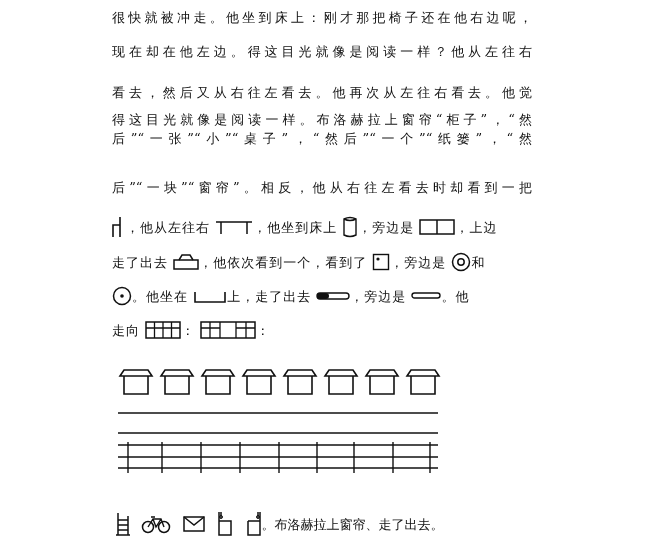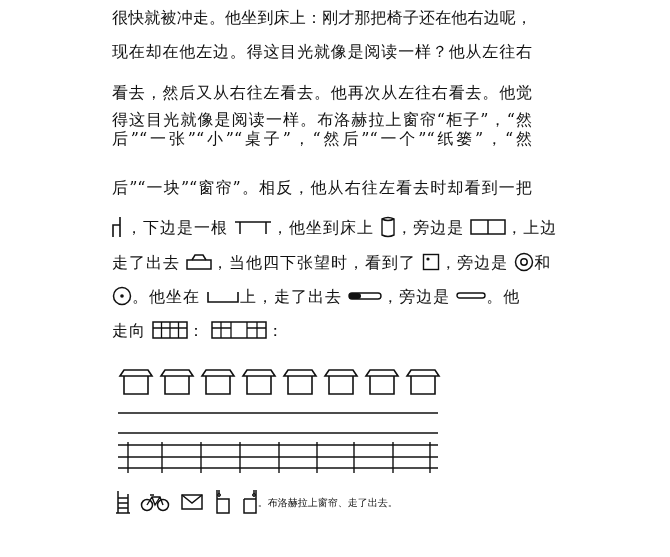--- a/index.html
+++ b/index.html
@@ -1,44 +1,44 @@
 <!DOCTYPE html>
 <html><head>
 <meta charset="utf-8">
 <style>
   html, body { margin:0; padding:0; background:#ffffff; }
   body { width:670px; height:557px; position:relative; overflow:hidden;
          font-family:"DejaVu Serif","Liberation Serif",serif; color:#111; }
   .line { position:absolute; left:112px; width:420px; height:26px;
-          font-size:16px; line-height:26px; white-space:nowrap;
+          font-size:13px; line-height:26px; white-space:nowrap;
           letter-spacing:2.9px; }
   .line.j { text-align-last:justify; text-align:justify; letter-spacing:0; }
   .pic { display:inline-block; vertical-align:middle; position:relative; top:-2px; }
   .pic svg { display:block; }
   .seg { display:inline; }
   #houses { position:absolute; left:118px; top:366px; width:325px; height:32px; }
   #score { position:absolute; left:118px; top:405px; width:325px; height:70px; }
-  #last { position:absolute; left:115px; top:488px; height:30px; font-size:10px; line-height:30px; white-space:nowrap; }
+  #last { position:absolute; left:115px; top:510px; height:30px; font-size:13px; line-height:30px; white-space:nowrap; }
 </style>
 </head>
 <body>
 
 <div class="line j" style="top:5px">很快就被冲走。他坐到床上：刚才那把椅子还在他右边呢，</div>
 <div class="line j" style="top:39px">现在却在他左边。得这目光就像是阅读一样？他从左往右</div>
 <div class="line j" style="top:80px">看去，然后又从右往左看去。他再次从左往右看去。他觉</div>
 <div class="line j" style="top:107px">得这目光就像是阅读一样。布洛赫拉上窗帘“柜子”，“然</div>
 <div class="line j" style="top:126px">后”“一张”“小”“桌子”，“然后”“一个”“纸篓”，“然</div>
 <div class="line j" style="top:175px">后”“一块”“窗帘”。相反，他从右往左看去时却看到一把</div>
 
 <div class="line" style="top:215px; letter-spacing:1px">
   <span class="pic">
     <svg width="14" height="22" viewBox="0 0 14 22">
         <path d="M1 21 V9 H8 M8 21 V1" stroke="#111" stroke-width="1.6" fill="none"></path>
       </svg>
-  </span><span class="seg">，下边是一根</span>
+  </span><span class="seg">，他从左往右</span>
   <span class="pic">
     <svg width="38" height="18" viewBox="0 0 38 18">
         <path d="M1 4 H37 M6 4 V16 M32 4 V16" stroke="#111" stroke-width="1.5" fill="none"></path>
       </svg>
   </span><span class="seg">，他坐到床上</span>
   <span class="pic">
     <svg width="16" height="24" viewBox="0 0 16 24">
         <path d="M2 4 Q8 1 14 4 V20 Q8 23 2 20 Z M2 4 Q8 7 14 4" stroke="#111" stroke-width="1.4" fill="none"></path>
       </svg>
   </span><span class="seg">，旁边是</span>
@@ -50,21 +50,21 @@
   </span><span class="seg">，上边</span>
 </div>
 
 <div class="line" style="top:250px; letter-spacing:1px">
   <span class="seg">走了出去</span>
   <span class="pic">
     <svg width="26" height="18" viewBox="0 0 26 18">
         <rect x="1" y="7" width="24" height="9" stroke="#111" stroke-width="1.5" fill="none"></rect>
         <path d="M6 7 L9 2 H17 L20 7" stroke="#111" stroke-width="1.5" fill="none"></path>
       </svg>
-  </span><span class="seg">，当他四下张望时，看到了</span>
+  </span><span class="seg">，他依次看到一个，看到了</span>
   <span class="pic">
     <svg width="18" height="18" viewBox="0 0 18 18">
         <rect x="1.5" y="1.5" width="15" height="15" stroke="#111" stroke-width="1.4" fill="none"></rect>
         <circle cx="6" cy="6" r="1.6" fill="#111"></circle>
       </svg>
   </span><span class="seg">，旁边是</span>
   <span class="pic">
     <svg width="20" height="20" viewBox="0 0 20 20">
         <circle cx="10" cy="10" r="8.5" stroke="#111" stroke-width="1.5" fill="none"></circle>
         <circle cx="10" cy="10" r="3.2" stroke="#111" stroke-width="1.5" fill="none"></circle>

